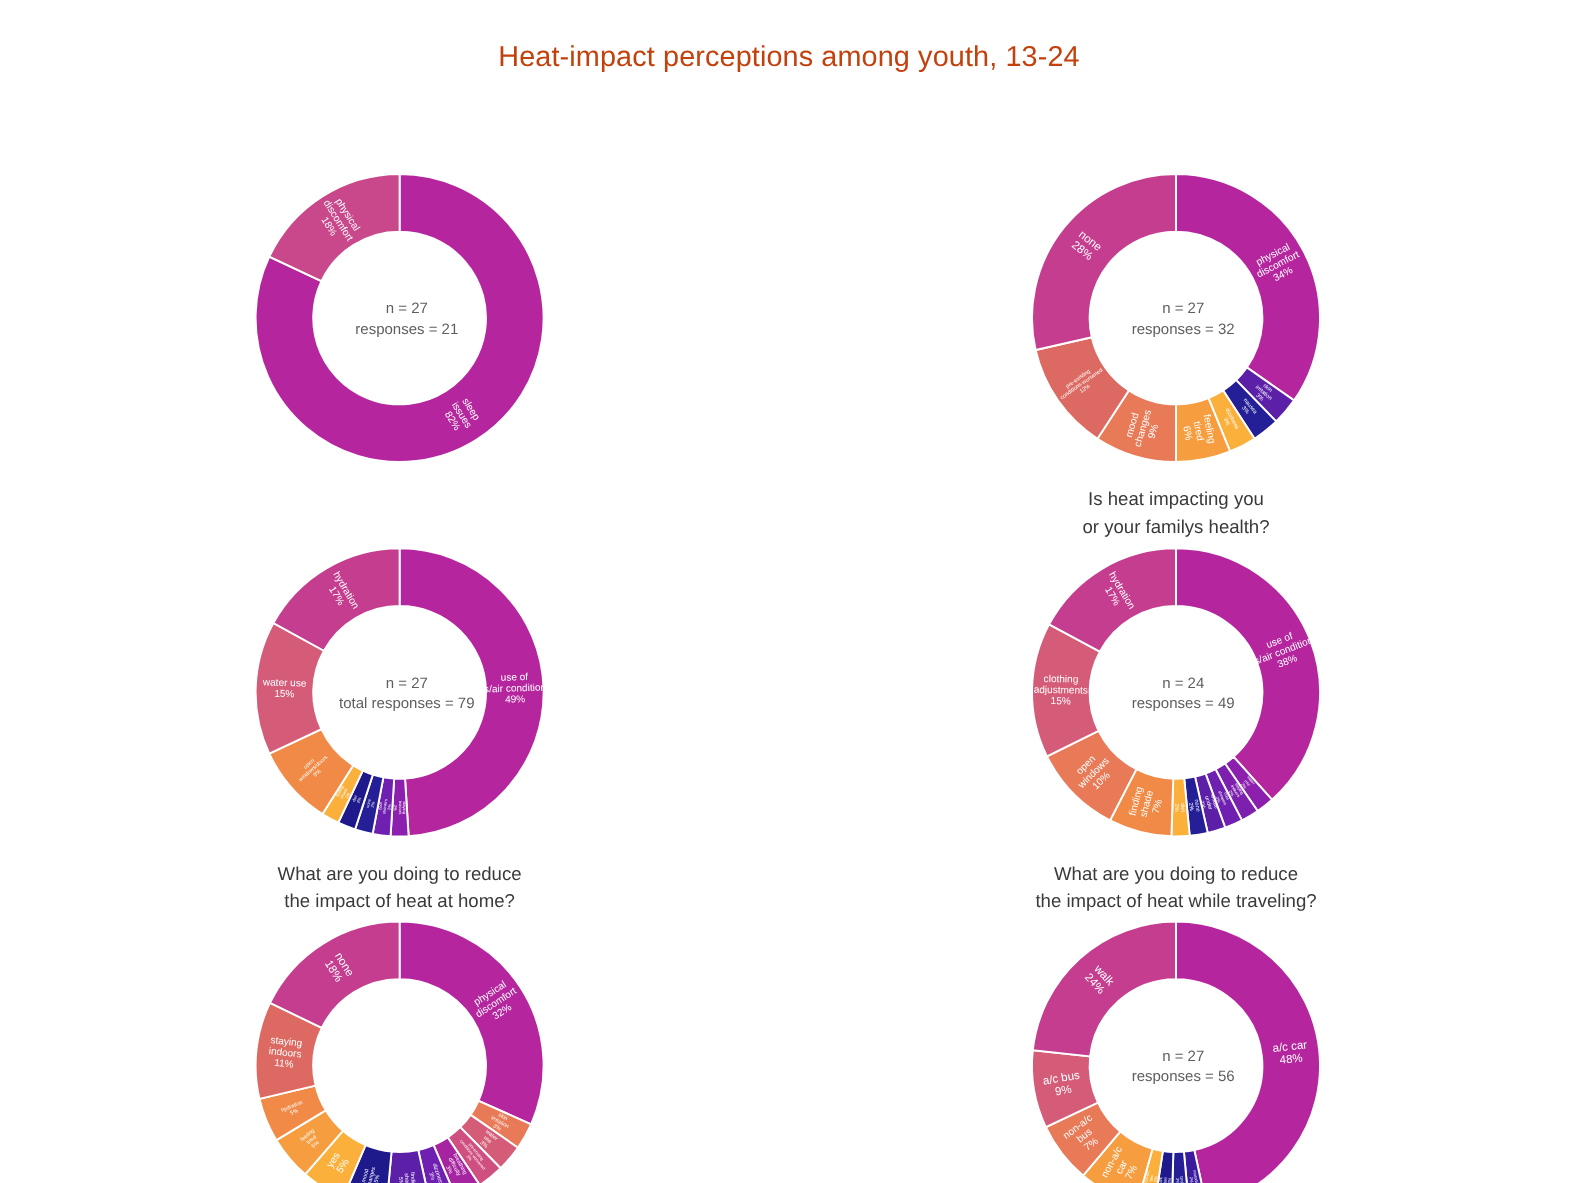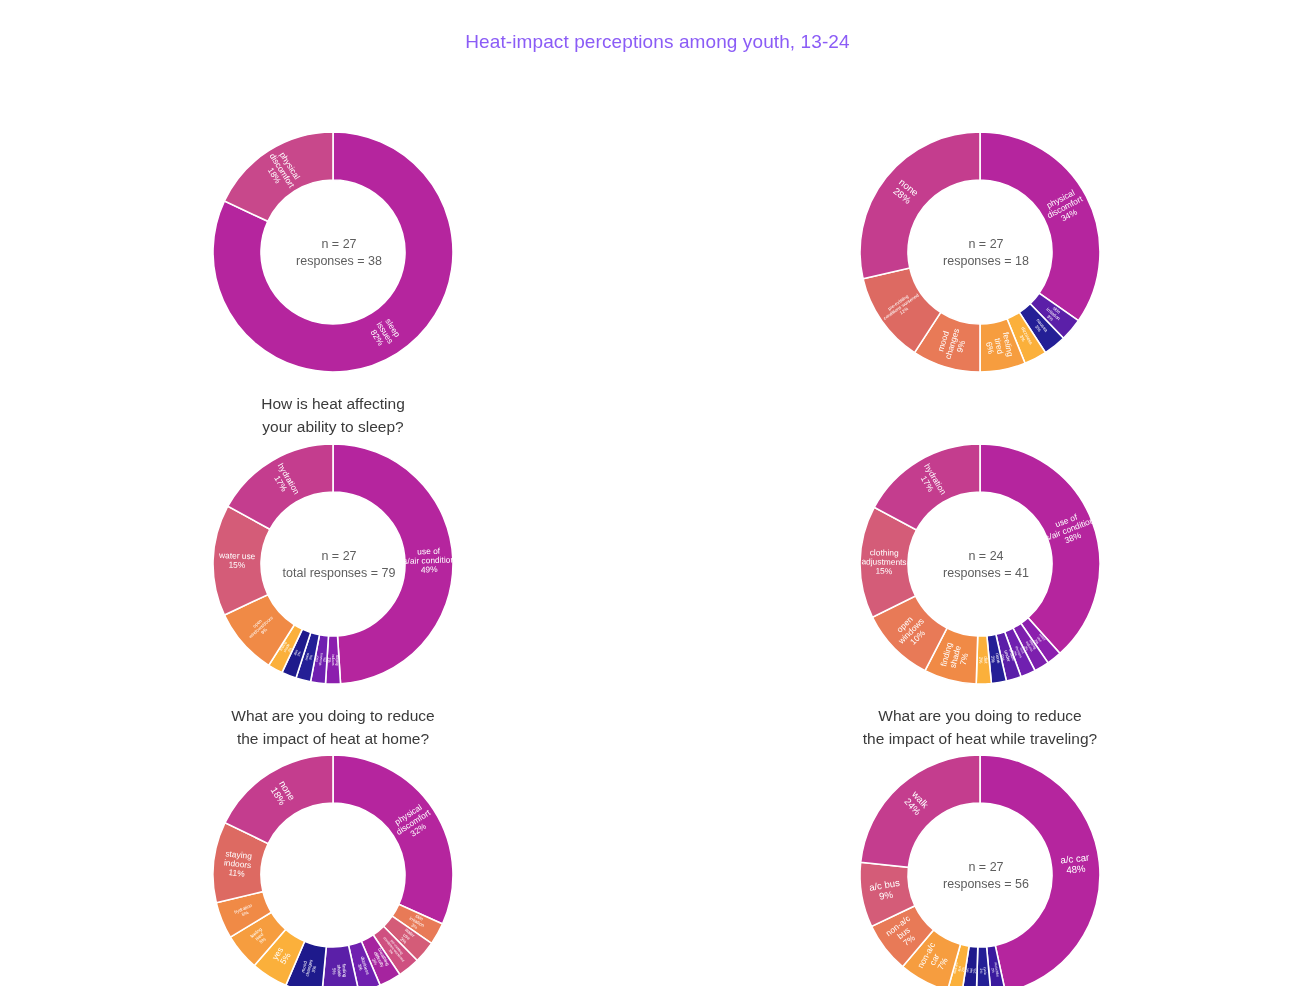--- a/index.html
+++ b/index.html
@@ -10,23 +10,23 @@
   body {
     width: 1315px;
     height: 986px;
     font-family: "Liberation Sans", sans-serif;
     color: #3c3c3c;
     overflow: hidden;
     position: relative;
   }
   #page-title {
     text-align: center;
-    font-size: 19px;
+    font-size: 24px;
     font-weight: 400;
-    color: #8b5cf6;
+    color: #c2410c;
     padding-top: 18px;
     letter-spacing: 0.1px;
   }
   .grid {
     position: relative;
     width: 1315px;
   }
   .cell {
     position: absolute;
     width: 540px;
@@ -97,25 +97,23 @@
             </g>
             <path class="slice" d="M 26.42075370407764 80.90648501219133 A 120 120 0 0 1 134.99999999999997 12 L 135 60 A 72 72 0 0 0 69.85245222244659 101.3438910073148 Z" fill="#c8488b"></path>
             <g transform="translate(83.56062768201636 50.94451915180653) rotate(57.60000000000002)">
               <text class="slice-label mid" text-anchor="middle" x="0" y="-9.2">physical</text>
               <text class="slice-label mid" text-anchor="middle" x="0" y="0">discomfort</text>
               <text class="slice-label mid" text-anchor="middle" x="0" y="9.2">18%</text>
             </g>
           </svg>
           <div class="center-label">
             <div>n = 27</div>
-            <div>responses = 38</div>
+            <div>responses = 21</div>
           </div>
         </div>
-        <div class="caption">How is heat affecting
-your ability to sleep?</div>
       </div>
       <div class="cell col-right row-1">
         <div class="donut-wrap">
           <svg viewBox="0 0 270 265">
             <path class="slice" d="M 135 12 A 120 120 0 0 1 233.42067055163471 200.65399921466036 L 194.05240233098084 173.19239952879622 A 72 72 0 0 0 135 60 Z" fill="#b5259e"></path>
             <g transform="translate(220.113533411808 87.59632413687982) rotate(-27.551020408163268)">
               <text class="slice-label mid" text-anchor="middle" x="0" y="-9.2">physical</text>
               <text class="slice-label mid" text-anchor="middle" x="0" y="0">discomfort</text>
               <text class="slice-label mid" text-anchor="middle" x="0" y="9.2">34%</text>
             </g>
@@ -154,23 +152,25 @@
               <text class="slice-label tiny" text-anchor="middle" x="0" y="5.1">12%</text>
             </g>
             <path class="slice" d="M 18.008650538181172 158.70251207475775 A 120 120 0 0 1 134.99999999999997 12 L 135 60 A 72 72 0 0 0 64.8051903229087 148.02150724485463 Z" fill="#c43d8e"></path>
             <g transform="translate(59.94417768306913 72.1449790215616) rotate(38.571428571428555)">
               <text class="slice-label big" text-anchor="middle" x="0" y="-5.25">none</text>
               <text class="slice-label big" text-anchor="middle" x="0" y="5.25">28%</text>
             </g>
           </svg>
           <div class="center-label">
             <div>n = 27</div>
-            <div>responses = 18</div>
+            <div>responses = 32</div>
           </div>
         </div>
+        <div class="caption">Is heat impacting you
+or your familys health?</div>
       </div>
       <div class="cell col-left row-2">
         <div class="donut-wrap">
           <svg viewBox="0 0 270 265">
             <path class="slice" d="M 135 12 A 120 120 0 0 1 142.53486234351763 251.76320741139259 L 139.52091740611058 203.85792444683557 A 72 72 0 0 0 135 60 Z" fill="#b5259e"></path>
             <g transform="translate(230.95262979511023 128.9845671284997) rotate(-1.7999999999999972)">
               <text class="slice-label mid" text-anchor="middle" x="0" y="-9.2">use of</text>
               <text class="slice-label mid" text-anchor="middle" x="0" y="0">fans/air conditioning</text>
               <text class="slice-label mid" text-anchor="middle" x="0" y="9.2">49%</text>
             </g>
@@ -289,21 +289,21 @@
               <text class="slice-label mid" text-anchor="middle" x="0" y="9.2">15%</text>
             </g>
             <path class="slice" d="M 29.22559638629015 75.3274710272781 A 120 120 0 0 1 134.99999999999997 12 L 135 60 A 72 72 0 0 0 71.53535783177409 97.99648261636685 Z" fill="#c43d8e"></path>
             <g transform="translate(85.68697040895299 49.633592329442195) rotate(59.09090909090912)">
               <text class="slice-label mid" text-anchor="middle" x="0" y="-4.6">hydration</text>
               <text class="slice-label mid" text-anchor="middle" x="0" y="4.6">17%</text>
             </g>
           </svg>
           <div class="center-label">
             <div>n = 24</div>
-            <div>responses = 41</div>
+            <div>responses = 49</div>
           </div>
         </div>
         <div class="caption">What are you doing to reduce
 the impact of heat while traveling?</div>
       </div>
       <div class="cell col-left row-3">
         <div class="donut-wrap">
           <svg viewBox="0 0 270 265">
             <path class="slice" d="M 135 12 A 120 120 0 0 1 244.57479002743423 180.92203379300267 L 200.74487401646053 161.35322027580162 A 72 72 0 0 0 135 60 Z" fill="#b5259e"></path>
             <g transform="translate(215.5394691915169 79.75639845542139) rotate(-32.97029702970297)">

